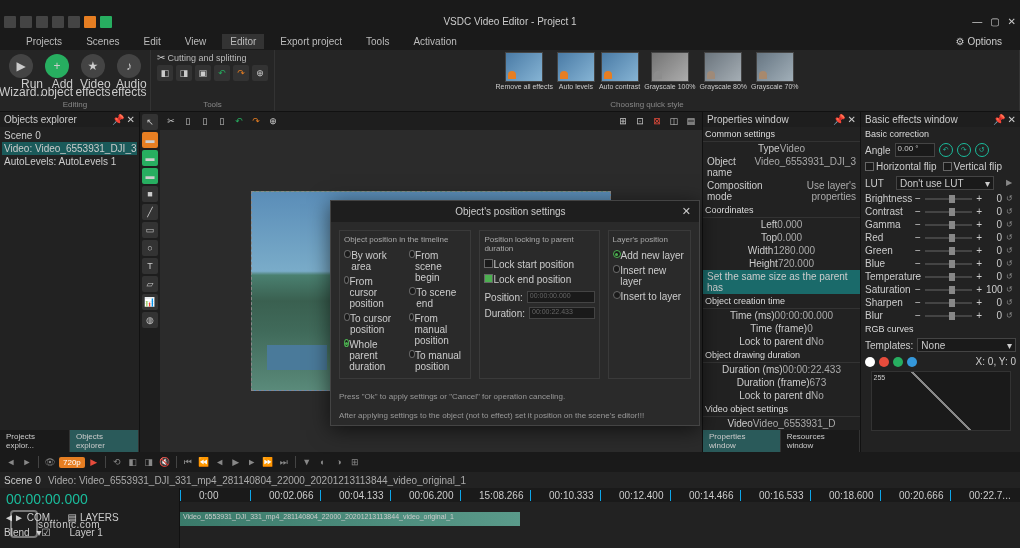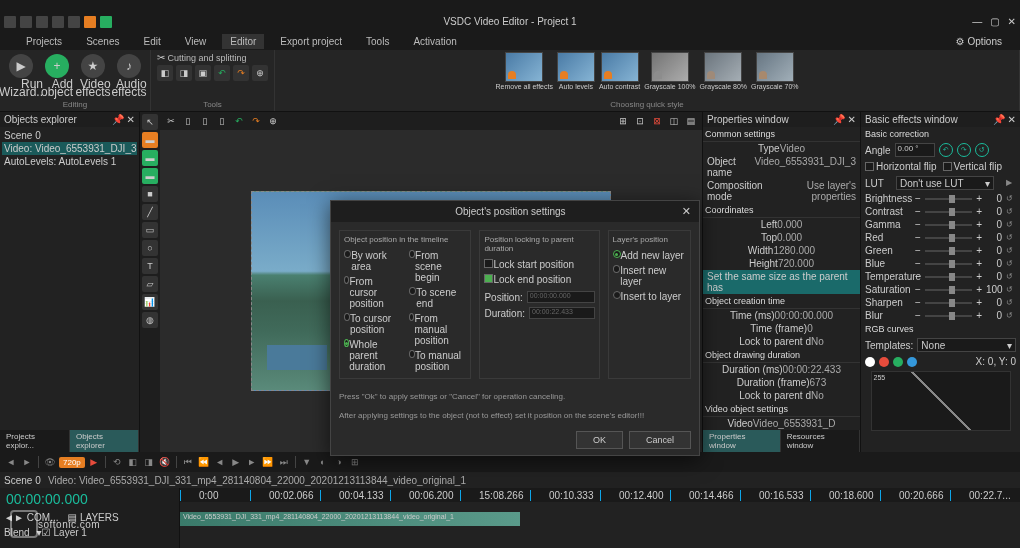--- a/index.html
+++ b/index.html
@@ -552,21 +552,21 @@
       <div class="timecode">00:00:00.000</div>
       <div class="track-hdr">
           <span>◄►</span>
           <span>COM...</span>
           <span style="margin-left:6px">▤</span>
           <span>LAYERS</span>
         </div>
       <div class="track-hdr">
           <span>Blend</span>
           <span style="margin-left:4px">▾☑</span>
-          <span style="margin-left:0">Layer 1</span>
+          <span style="margin-left:16px">Layer 1</span>
         </div>
     </div>
     <div class="timeline-right">
       <div class="ruler">
         <div class="ruler-tick">0:00</div>
         <div class="ruler-tick">00:02.066</div>
         <div class="ruler-tick">00:04.133</div>
         <div class="ruler-tick">00:06.200</div>
         <div class="ruler-tick">15:08.266</div>
         <div class="ruler-tick">00:10.333</div>
@@ -659,22 +659,18 @@
           <span>Insert new layer</span>
         </div>
       <div class="radio-row">
           <div class="radio"></div>
           <span>Insert to layer</span>
         </div>
     </div>
   </div>
   <div class="dialog-note">Press "Ok" to apply settings or "Cancel" for operation canceling.</div>
   <div class="dialog-note">After applying settings to the object (not to effect) set it position on the scene's editor!!!</div>
-  <div class="dialog-btns">
-    <div class="dlg-btn">OK</div>
-    <div class="dlg-btn">Cancel</div>
-  </div>
 </div>
 
 <div class="watermark">
   <div class="wm-icon"></div>
   <span>softonic.com</span>
 </div>
 
 </body></html>

